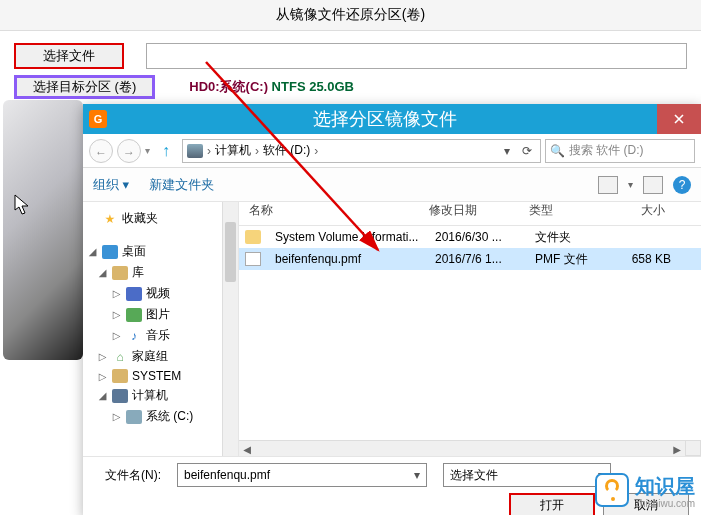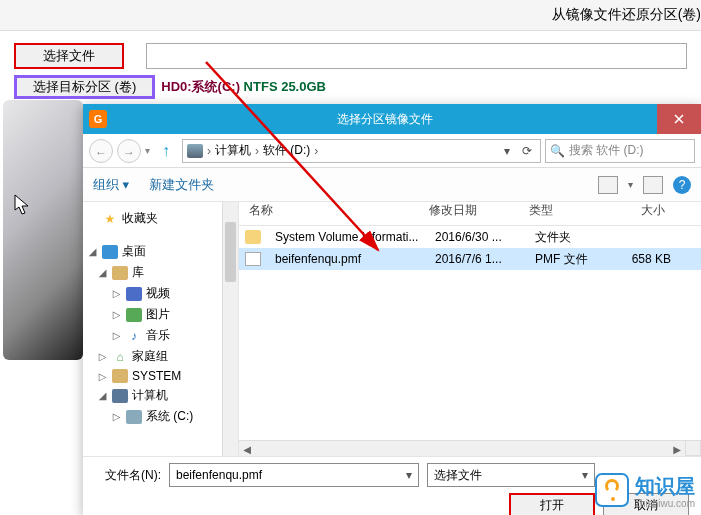--- a/index.html
+++ b/index.html
@@ -1,35 +1,35 @@
 <!DOCTYPE html>
 <html><head>
 <meta charset="utf-8">
 <style>
 * { margin: 0; padding: 0; box-sizing: border-box; font-family: "Microsoft YaHei", "SimSun", sans-serif; }
 body { width: 701px; height: 515px; background: #fff; position: relative; overflow: hidden; }
 
 .bg-window { position: absolute; top: 0; left: 0; right: 0; }
-.bg-title { text-align: right; font-size: 14px; padding: 6px 0; background: #f5f5f5; border-bottom: 1px solid #ddd; }
+.bg-title { text-align: center; font-size: 14px; padding: 6px 0; background: #f5f5f5; border-bottom: 1px solid #ddd; }
 .bg-body { padding: 12px 14px; }
 .bg-row1 { display: flex; gap: 22px; }
 .select-file-btn { width: 110px; height: 26px; border: 2px solid #d00; background: #f0f0f0; font-size: 13px; display: flex; align-items: center; justify-content: center; }
 .bg-input { flex: 1; height: 26px; border: 1px solid #aaa; background: #fff; }
 .bg-row2 { margin-top: 6px; display: flex; gap: 6px; align-items: center; }
 .target-btn { height: 24px; padding: 0 16px; border: 3px solid #8b5cf6; background: #efefef; font-size: 13px; }
 .target-text { font-size: 13px; font-weight: bold; }
-.target-text span:nth-child(1){color:#7a0033;} .target-text span:nth-child(2){color:#006633;}
+.target-text span:nth-child(1){color:#7a0033;margin-left:28px;} .target-text span:nth-child(2){color:#006633;}
 
 .hdd-img { position: absolute; left: 3px; top: 100px; width: 80px; height: 260px; background: linear-gradient(135deg,#e8e8ea,#bcbcc2 40%,#888 70%,#222); border-radius: 6px; }
 
 .dialog { position: absolute; left: 83px; top: 104px; width: 618px; height: 412px; background: #fff; box-shadow: 0 3px 12px rgba(0,0,0,.3); }
 .dlg-title { height: 30px; background: #1ba1d6; display: flex; align-items: center; }
 .dlg-icon { width: 30px; height: 30px; display: flex; align-items: center; justify-content: center; }
 .dlg-icon-g { width: 18px; height: 18px; background: #ff7a00; border-radius: 3px; color: #fff; font-size: 11px; font-weight: bold; display: flex; align-items: center; justify-content: center; }
-.dlg-title-text { flex: 1; text-align: center; color: #fff; font-size: 12px; }
+.dlg-title-text { flex: 1; text-align: center; color: #fff; font-size: 18px; }
 .dlg-close { width: 44px; height: 30px; background: #c75050; color: #fff; display: flex; align-items: center; justify-content: center; font-size: 14px; }
 
 .addr-bar { height: 34px; border-bottom: 1px solid #ddd; display: flex; align-items: center; padding: 0 6px; gap: 4px; }
 .nav-btn { width: 24px; height: 24px; border: 1px solid #ccc; border-radius: 12px; background: #fafafa; display: flex; align-items: center; justify-content: center; color: #888; font-size: 12px; }
 .nav-up { width: 24px; height: 24px; display: flex; align-items: center; justify-content: center; color: #1ba1d6; }
 .breadcrumb { flex: 1; height: 24px; border: 1px solid #bbb; display: flex; align-items: center; padding: 0 4px; gap: 4px; font-size: 12px; }
 .bc-drive { width: 16px; height: 14px; background: linear-gradient(#8ab,#567); border-radius: 2px; }
 .bc-sep { color: #666; }
 .bc-ref { padding: 0 4px; color: #555; }
 .search-box { width: 150px; height: 24px; border: 1px solid #bbb; display: flex; align-items: center; padding: 0 4px; gap: 4px; font-size: 12px; color: #888; }
@@ -60,21 +60,21 @@
 .list-row { display: flex; height: 22px; align-items: center; }
 .row-sel { background: #cde8ff; }
 .row-ic { width: 16px; height: 14px; margin: 0 4px 0 6px; }
 .ic-folder{background:#f6d47b;border-radius:2px;} .ic-file{background:#fff;border:1px solid #aaa;}
 .list-scroll-h { position:absolute; left:0; right:16px; bottom:0; height:16px; background:#f0f0f0; border-top:1px solid #ddd;}
 .list-scroll-h .arr{position:absolute;top:0;width:16px;height:16px;display:flex;align-items:center;justify-content:center;color:#666;font-size:10px;}
 .list-scroll-h .arr.l{left:0;} .list-scroll-h .arr.r{right:0;}
 .corner{position:absolute;right:0;bottom:0;width:16px;height:16px;background:#f0f0f0;border:1px solid #ddd;}
 
 .footer { height: 59px; border-top: 1px solid #e5e5e5; padding: 6px 12px; }
-.f-row { display: flex; align-items: center; gap: 8px; font-size: 12px; }
+.f-row { display: flex; align-items: center; gap: 16px; font-size: 12px; }
 .f-label { width: 66px; text-align: right; }
 .f-combo { height: 24px; border: 1px solid #8a8a8a; background: #fff; display: flex; align-items: center; padding: 0 6px; font-size: 12px; }
 .f-combo.name { width: 250px; }
 .f-combo.filter { width: 168px; }
 .f-combo .dd { margin-left: auto; color: #555; }
 .f-btns { display: flex; gap: 8px; margin-top: 6px; justify-content: flex-end; }
 .f-btn { width: 86px; height: 24px; border: 1px solid #8a8a8a; background: #f0f0f0; font-size: 12px; display: flex; align-items: center; justify-content: center; position: relative; }
 .open-hl { border: 2px solid #d00; }
 
 .arrow-svg { position: absolute; left: 178px; top: 60px; pointer-events: none; z-index: 50; }

